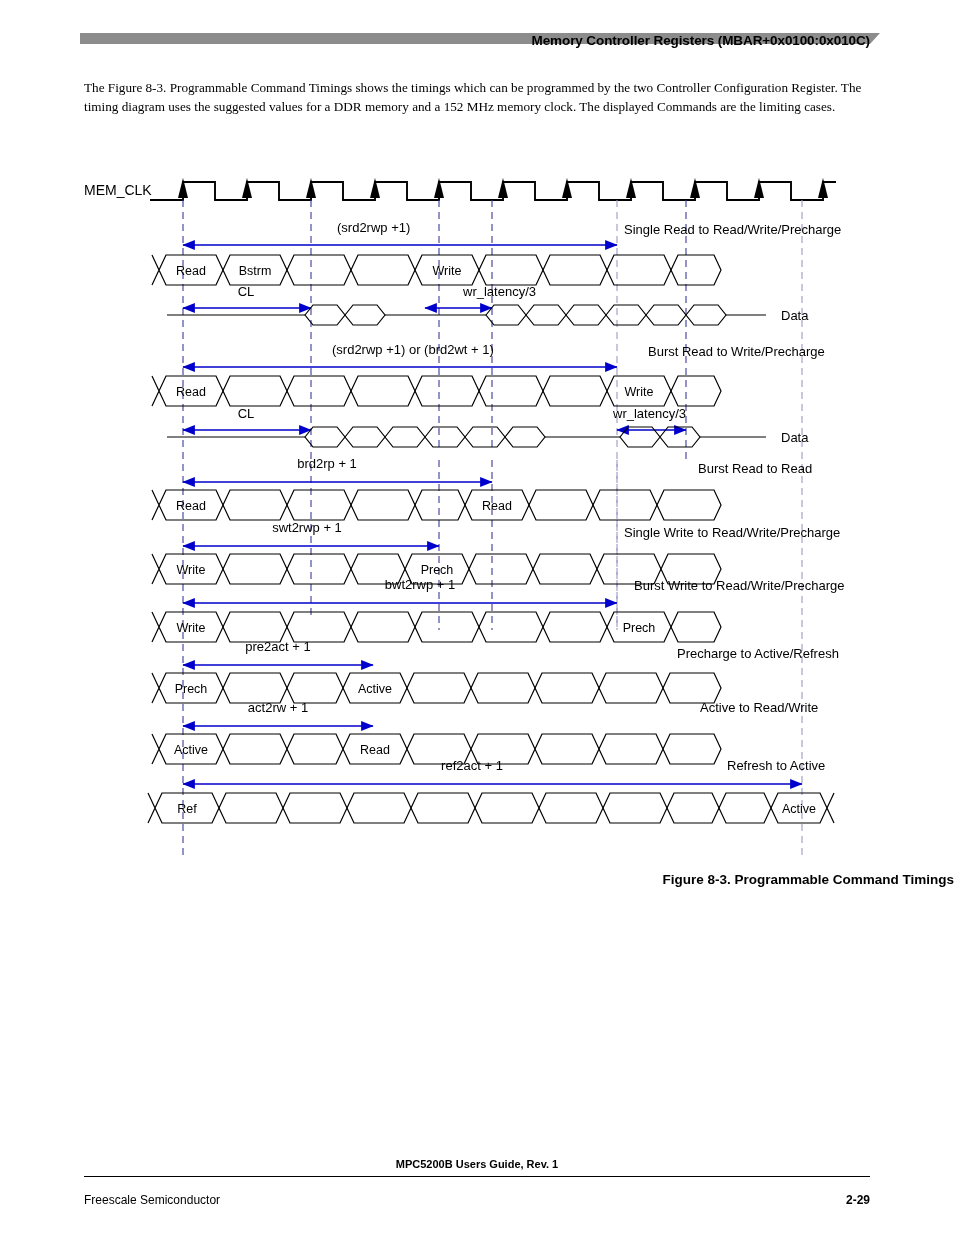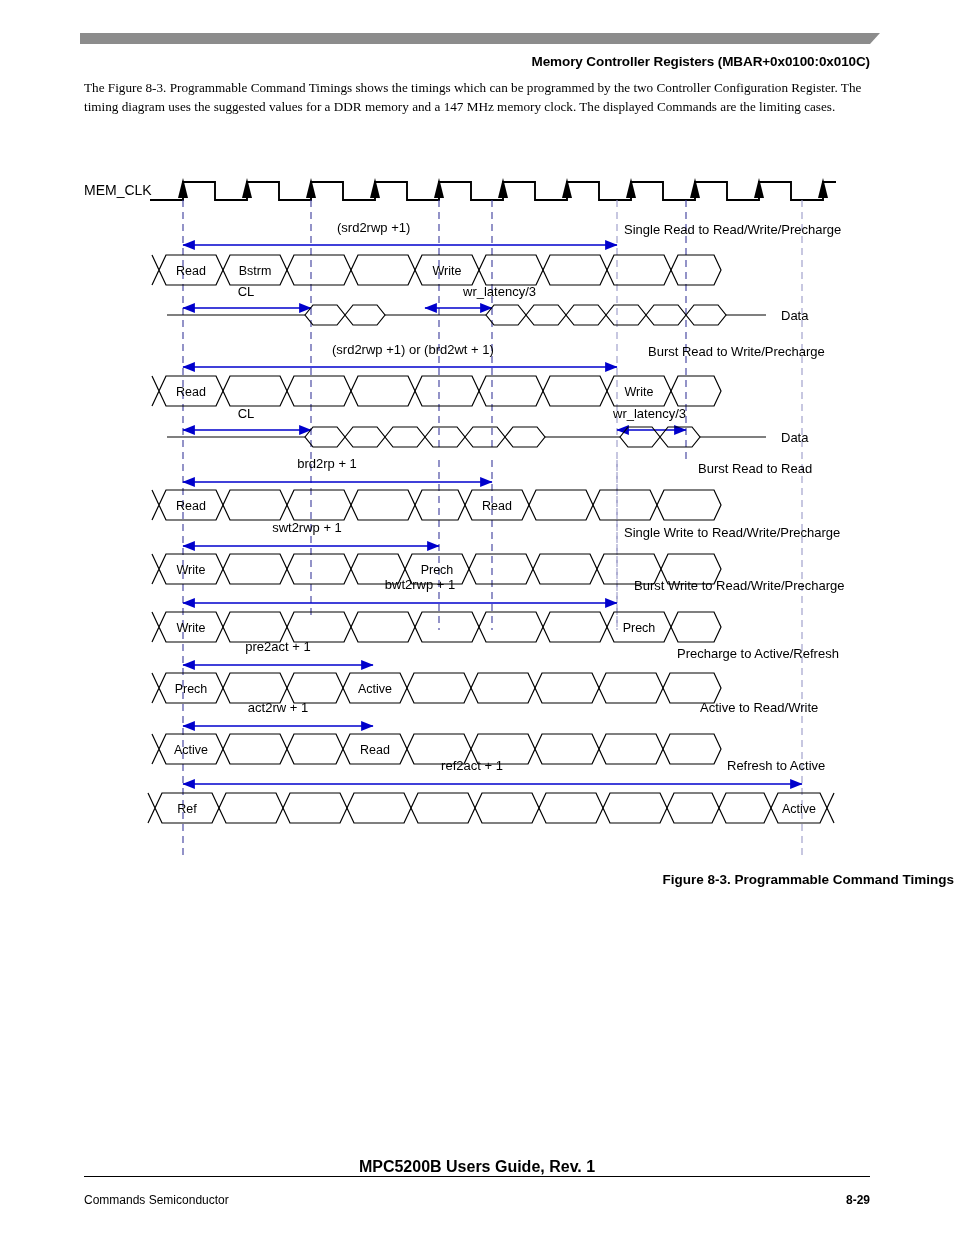--- a/index.html
+++ b/index.html
@@ -23,21 +23,21 @@
     left: 80px;
     top: 33px;
     width: 800px;
     height: 11px;
   }
   .header-bar svg { display: block; }
 
   .header-title {
     position: absolute;
     right: 84px;
-    top: 54px;
+    top: 33px;
     font-size: 13.5px;
     font-weight: bold;
     letter-spacing: -0.1px;
     white-space: nowrap;
   }
 
   
   .intro {
     position: absolute;
     left: 84px;
@@ -70,21 +70,21 @@
     font-weight: bold;
   }
 
   
   .footer-title {
     position: absolute;
     left: 0;
     top: 1158px;
     width: 954px;
     text-align: center;
-    font-size: 16px;
+    font-size: 11px;
     font-weight: bold;
   }
   .footer-rule {
     position: absolute;
     left: 84px;
     top: 1176px;
     width: 786px;
     height: 1px;
     background: #000;
   }
@@ -133,21 +133,21 @@
 <body>
 
 <div class="header-bar">
   <svg width="800" height="11" viewBox="0 0 800 11">
     <polygon points="0,0 800,0 790,11 0,11" fill="#8c8c8c"></polygon>
   </svg>
 </div>
 
 <div class="header-title">Memory Controller Registers (MBAR+0x0100:0x010C)</div>
 
-<div class="intro">The Figure 8-3. Programmable Command Timings shows the timings which can be programmed by the two Controller Configuration Register. The timing diagram uses the suggested values for a DDR memory and a 147 MHz memory clock. The displayed Commands are the limiting cases.</div>
+<div class="intro">The Figure 8-3. Programmable Command Timings shows the timings which can be programmed by the two Controller Configuration Register. The timing diagram uses the suggested values for a DDR memory and a 152 MHz memory clock. The displayed Commands are the limiting cases.</div>
 
 <div id="figure">
 <svg width="954" height="710" viewBox="0 0 954 710" xmlns="http://www.w3.org/2000/svg">
   <defs>
 
     <pattern id="hatch" width="9" height="28" patternUnits="userSpaceOnUse" patternTransform="skewX(-20)">
       <line x1="0" y1="0" x2="0" y2="28" stroke="#000" stroke-width="1.1"></line>
     </pattern>
     <marker id="arrR" markerWidth="9" markerHeight="8" refX="8.5" refY="4" orient="auto">
       <polygon points="0,0.5 9,4 0,7.5" fill="#0000cc"></polygon>
@@ -415,14 +415,14 @@
       <path class="wire" d="M827,648 L834,633 M827,648 L834,663"></path>
     </g>
   </g>
 </svg>
 </div>
 
 <div class="caption">Figure 8-3. Programmable Command Timings</div>
 
 <div class="footer-title">MPC5200B Users Guide, Rev. 1</div>
 <div class="footer-rule"></div>
-<div class="footer-left">Commands Semiconductor</div>
-<div class="footer-right">8-29</div>
+<div class="footer-left">Freescale Semiconductor</div>
+<div class="footer-right">2-29</div>
 
 </body></html>

